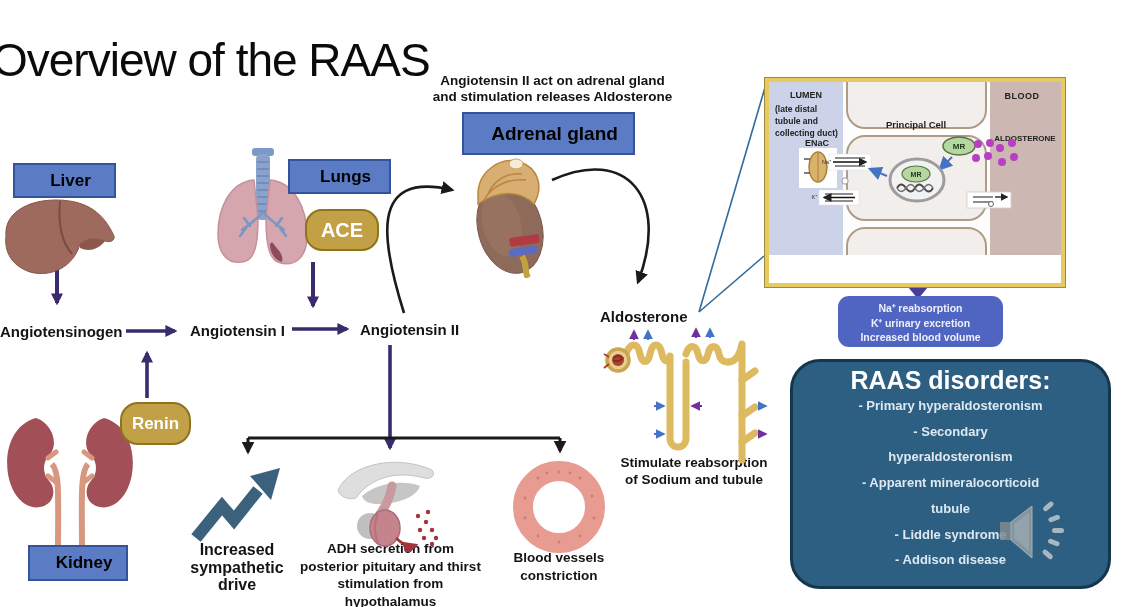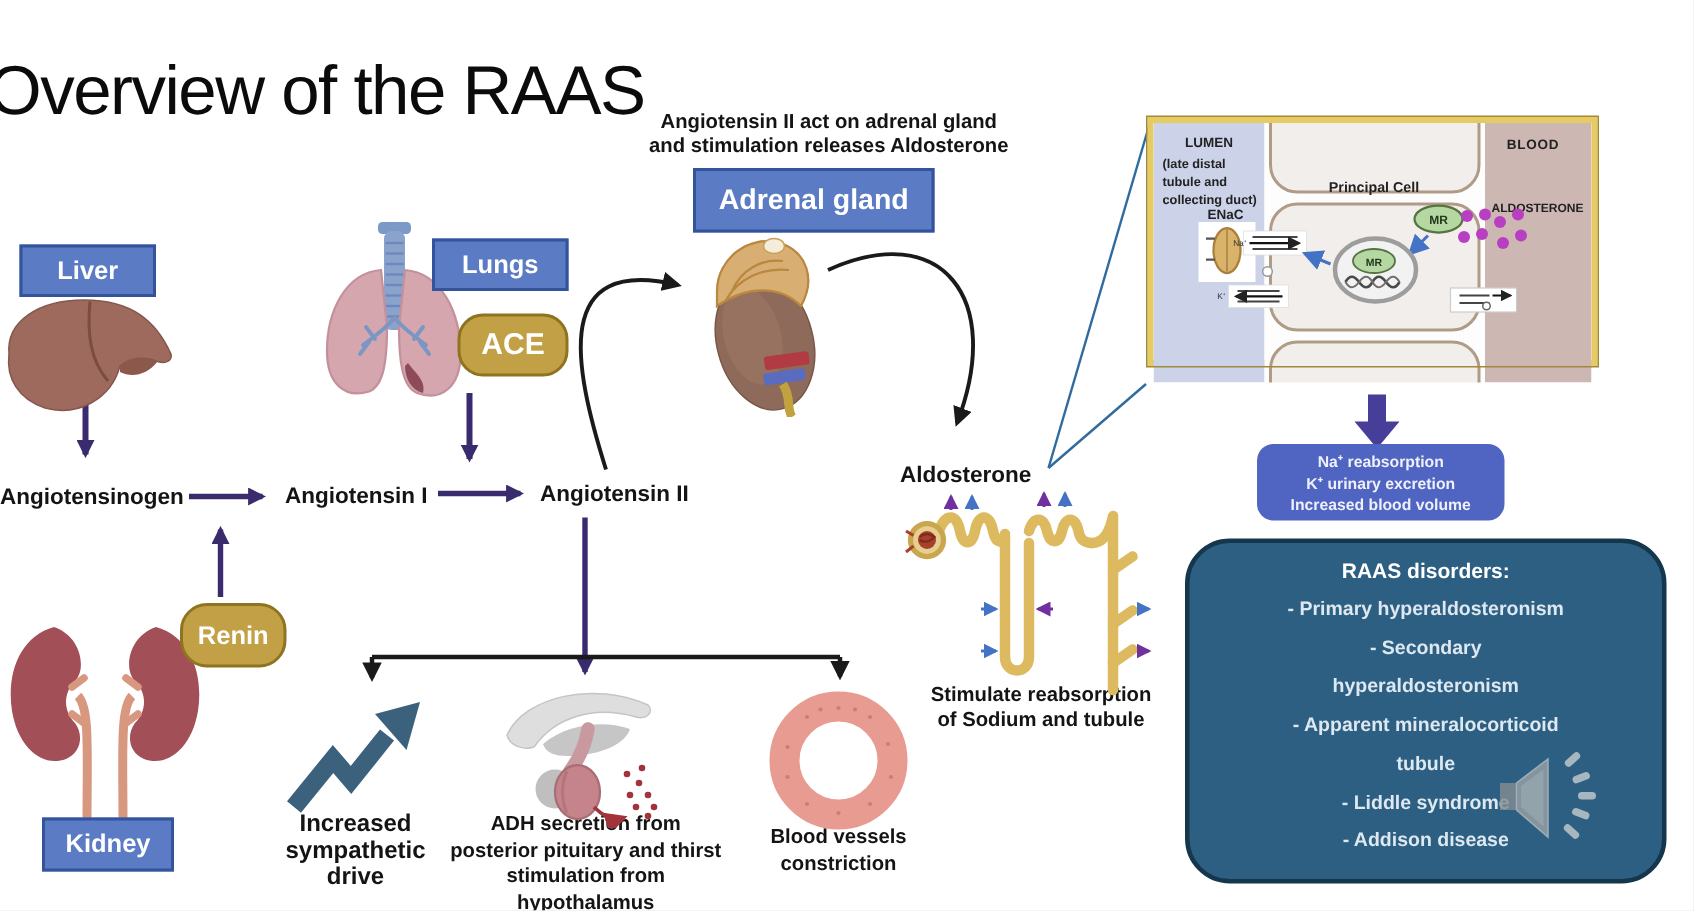--- a/index.html
+++ b/index.html
@@ -1,36 +1,36 @@
 <!DOCTYPE html>
 <html><head>
 <meta charset="utf-8">
 <style>
   html,body{margin:0;padding:0;background:#e9e9e9;}
   #slide{position:relative;width:1129px;height:607px;background:#ffffff;overflow:hidden;
          font-family:"Liberation Sans",sans-serif;color:#111;}
   .abs{position:absolute;}
   #page-title{position:absolute;left:-8px;top:2px;font-size:46px;font-weight:400;
               letter-spacing:-1px;color:#0b0b0b;white-space:nowrap;}
-  .bluebox{position:absolute;background:#5b7cc4;border:2px solid #33539b;color:#ffffff;
-           font-weight:bold;text-align:center;display:flex;align-items:center;justify-content:center;}
+  .bluebox{position:absolute;background:#5b7cc4;border:2px solid #33539b;color:#000000;
+           font-weight:bold;text-align:center;display:flex;align-items:center;justify-content:center;padding-left:12px;}
   .goldbox{position:absolute;background:#c2a045;border:2px solid #8f7420;color:#fff;
            font-weight:bold;text-align:center;display:flex;align-items:center;justify-content:center;}
   .flowlbl{position:absolute;font-weight:bold;font-size:15px;color:#141414;white-space:nowrap;}
   .cap{position:absolute;font-weight:bold;color:#141414;text-align:center;}
   .cap div{white-space:nowrap;}
   #outcome-box{position:absolute;left:838px;top:296px;width:165px;height:51px;background:#5065c1;
                border-radius:11px;color:#eef1fb;font-weight:bold;font-size:10.5px;line-height:14.5px;
                text-align:center;padding-top:5px;box-sizing:border-box;}
   #disorders-box{position:absolute;left:790px;top:359px;width:321px;height:230px;background:#2d5f82;
                  border:3px solid #15374d;border-radius:30px;box-sizing:border-box;
                  color:#dde8f0;text-align:center;padding-top:5px;}
-  #disorders-box .t{font-size:14px;font-weight:bold;color:#ffffff;line-height:26px;}
+  #disorders-box .t{font-size:25px;font-weight:bold;color:#ffffff;line-height:26px;}
   #disorders-box .li{font-size:13px;line-height:25.7px;font-weight:700;}
-  #cell-panel{position:absolute;left:765px;top:78px;width:300px;height:166px;background:#fff;
+  #cell-panel{position:absolute;left:765px;top:78px;width:300px;height:209px;background:#fff;
               border:4px solid #e6cb63;outline:1px solid #a08a3a;box-sizing:border-box;}
   svg{display:block;}
 </style>
 </head>
 <body>
 
 <div id="slide">
 
   <h1 id="page-title">Overview of the RAAS</h1>
 

